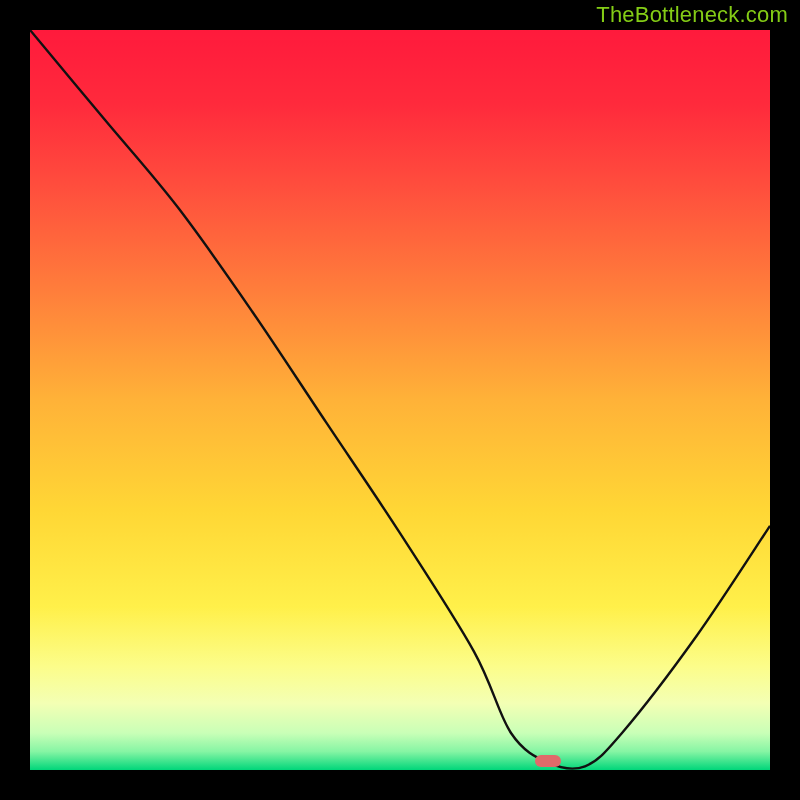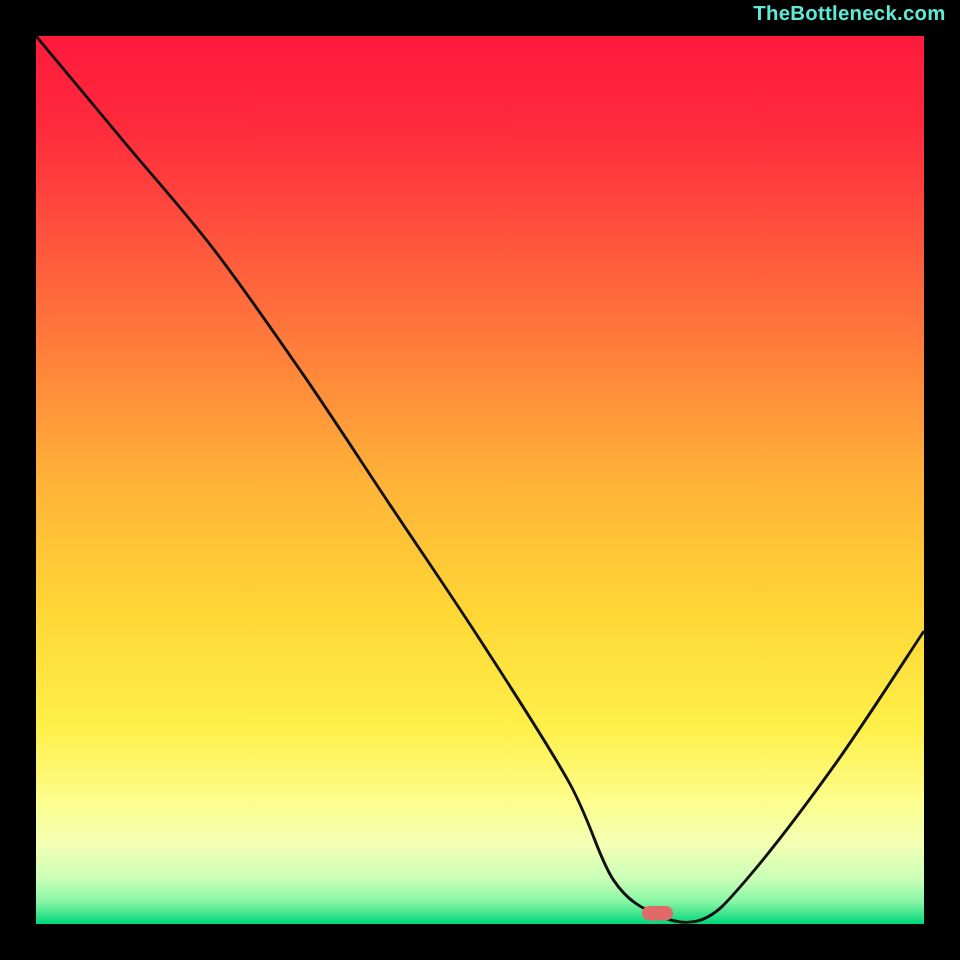--- a/index.html
+++ b/index.html
@@ -13,23 +13,23 @@
   .frame {
     position: relative;
     width: 800px;
     height: 800px;
     background: #000;
   }
   .watermark {
     position: absolute;
     top: 2px;
     right: 12px;
-    color: #5eead4;
-    font-size: 17px;
-    font-weight: 700;
+    color: #84cc16;
+    font-size: 22px;
+    font-weight: 400;
     letter-spacing: 0.2px;
   }
   .plot {
     position: absolute;
     left: 30px;
     top: 30px;
     width: 740px;
     height: 740px;
   }
   .gradient {

